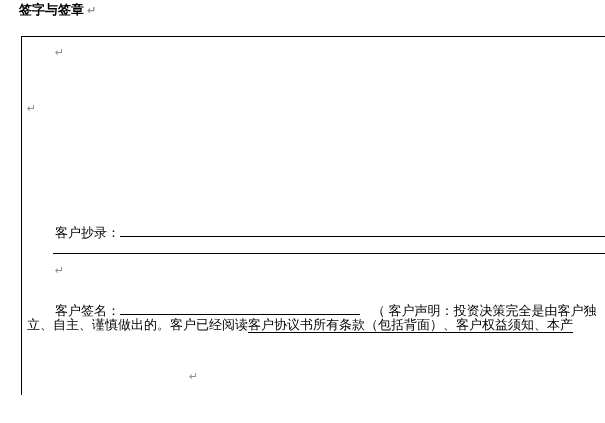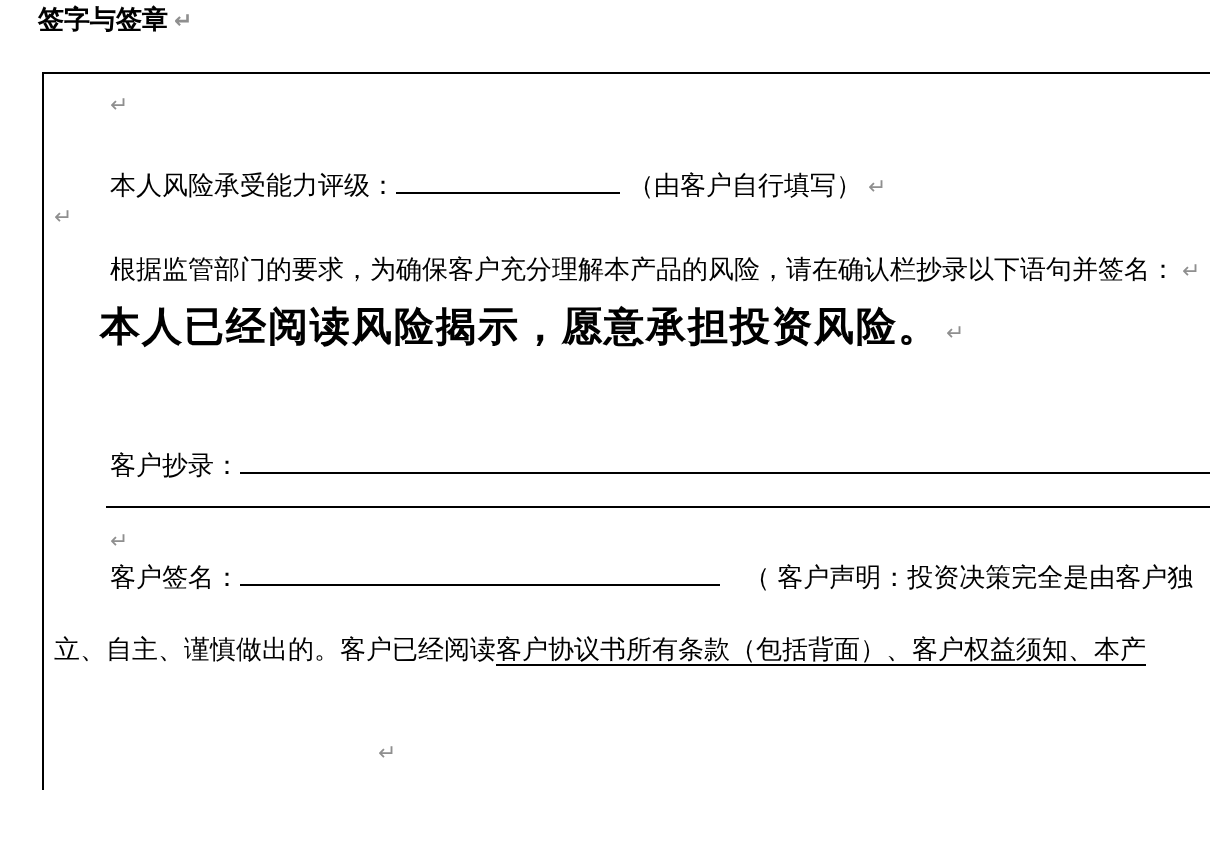--- a/index.html
+++ b/index.html
@@ -43,35 +43,32 @@
 <div class="page">
 
   <div class="abs bold" style="left:3px; top:2px;"><span>签字与签章</span><span class="pilcrow">↵</span></div>
 
 
   <div class="doc-box">
 
     <span class="abs pilcrow standalone" style="left:33px; top:8px;">↵</span>
 
 
-    <div class="abs" style="left:33px; top:46px;"><span>本人风险承受能力评级：</span><span class="blank blank-rating"></span><span>（由客户自行填写）</span><span class="pilcrow">↵</span></div>
 
     <span class="abs pilcrow standalone" style="left:5px; top:64px;">↵</span>
 
-    <div class="abs" style="left:33px; top:90px;"><span>根据监管部门的要求，为确保客户充分理解本产品的风险，请在确认栏抄录以下语句并签名：</span><span class="pilcrow">↵</span></div>
 
-    <div class="abs risk-statement" style="left:28px; top:120px;"><span>本人已经阅读风险揭示，愿意承担投资风险。</span><span class="pilcrow" style="font-weight:normal;">↵</span></div>
 
     <div class="abs" style="left:33px; top:186px;"><span>客户抄录：</span><span class="blank blank-copy"></span></div>
 
     <div class="fullline" style="left:31px; top:216px; width:561px;"></div>
 
     <span class="abs pilcrow standalone" style="left:33px; top:226px;">↵</span>
 
-    <div class="abs" style="left:33px; top:242px;text-align:right;"><span>客户签名：</span><span class="blank blank-sign"></span><span class="gap12"></span><span>（ 客户声明：投资决策完全是由客户独</span></div>
+    <div class="abs" style="left:33px; top:264px;text-align:right;"><span>客户签名：</span><span class="blank blank-sign"></span><span class="gap12"></span><span>（ 客户声明：投资决策完全是由客户独</span></div>
 
     <div class="abs" style="left:5px; top:280px;"><span>立、自主、谨慎做出的。客户已经阅读</span><span class="u">客户协议书所有条款（包括背面）、客户权益须知、本产</span></div>
 
 
     <span class="abs pilcrow standalone" style="left:167px; top:332px;">↵</span>
 
     <span class="abs" style="left:419px; top:357px;">年</span>
     <span class="abs" style="left:476px; top:357px;">月</span>
     <span class="abs" style="left:532px; top:357px;"><span>日</span><span class="pilcrow">↵</span></span>
 

